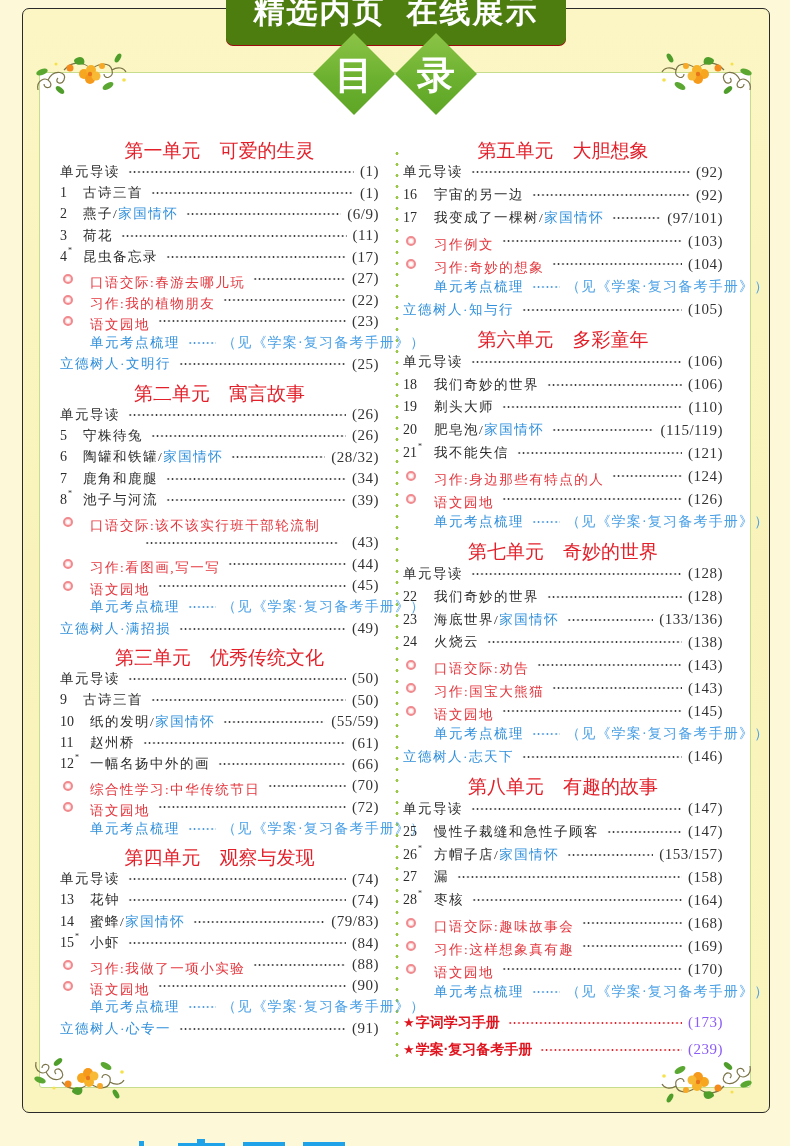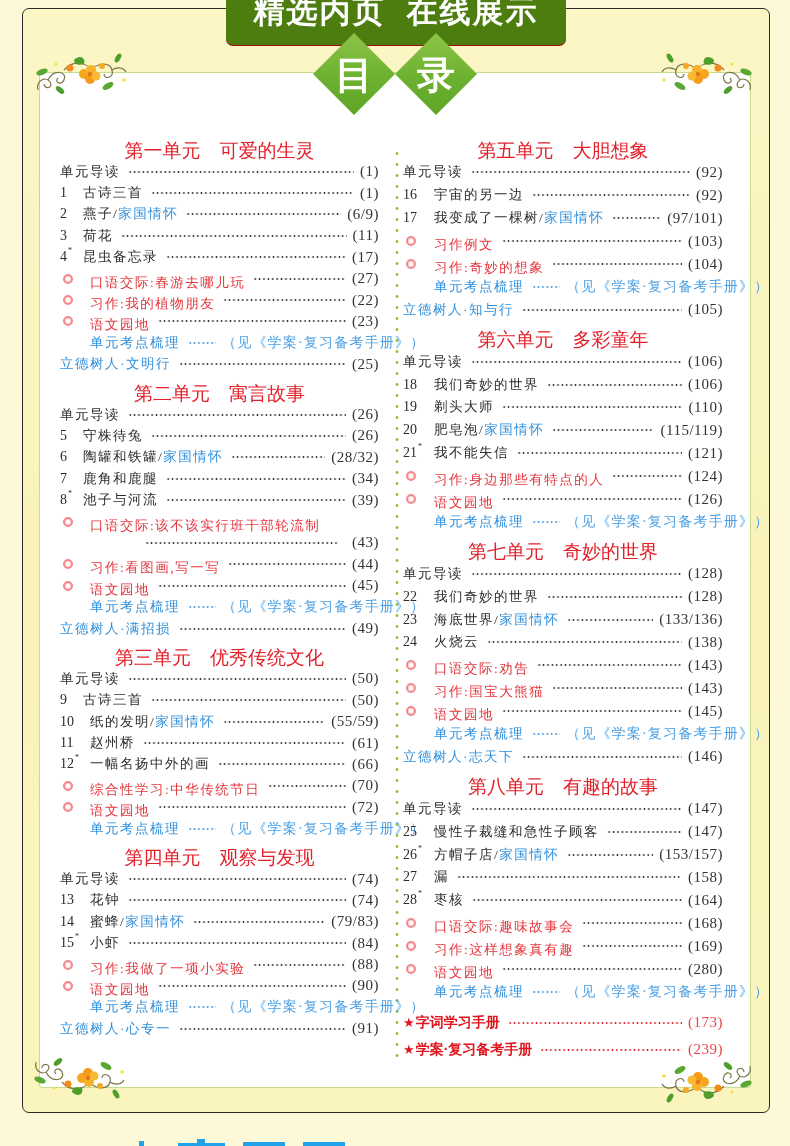--- a/index.html
+++ b/index.html
@@ -75,21 +75,21 @@
     background-image: radial-gradient(circle, #333 0.8px, transparent 1.1px);
     background-size: 4.4px 4px; background-repeat: repeat-x; background-position: 0 center;
   }
   .leader.short { flex: 0 0 28px; background-image: radial-gradient(circle, #3a8fd8 0.8px, transparent 1.1px); }
   .page { font-size: 15px; letter-spacing: 0.5px; color: #333; }
   .note { margin-left: auto; font-size: 14px; letter-spacing: 1.2px; color: #4aa0e6; }
   .cont { padding-left: 77px; gap: 7px; }
   .app-row { height: 27px; display: flex; align-items: center; white-space: nowrap;
     color: #e0141e; font-weight: bold; font-size: 14px;
     font-family: "Liberation Sans", "DejaVu Sans", sans-serif; }
-  .app-row .page { color: #ef4444; font-weight: normal; font-family: "Liberation Serif", serif; }
+  .app-row .page { color: #8b5cf6; font-weight: normal; font-family: "Liberation Serif", serif; }
   .app-row .leader { background-image: radial-gradient(circle, #e0141e 0.8px, transparent 1.1px); }
   .star-icon { font-size: 13px; margin-right: 1px; }
   .app-spacer { height: 6px; }
   .cut-heading span { position: absolute; background: #1fa2e8; }
 </style>
 </head>
 <body>
 
 <div class="card"></div>
 <div class="panel"></div>
@@ -546,21 +546,21 @@
     <div class="row indent">
       <span class="bullet"></span>
       <span class="title red">习作:这样想象真有趣</span>
       <span class="leader"></span>
       <span class="page">(169)</span>
     </div>
     <div class="row indent">
       <span class="bullet"></span>
       <span class="title red">语文园地</span>
       <span class="leader"></span>
-      <span class="page">(280)</span>
+      <span class="page">(170)</span>
     </div>
     <div class="row indent">
       <span class="title blue">单元考点梳理</span>
       <span class="leader short"></span>
       <span class="note">（见《学案·复习备考手册》）</span>
     </div>
     <div class="app-spacer"></div>
     <div class="app-row">
       <span class="star-icon">★</span>
       <span class="title">字词学习手册</span>

